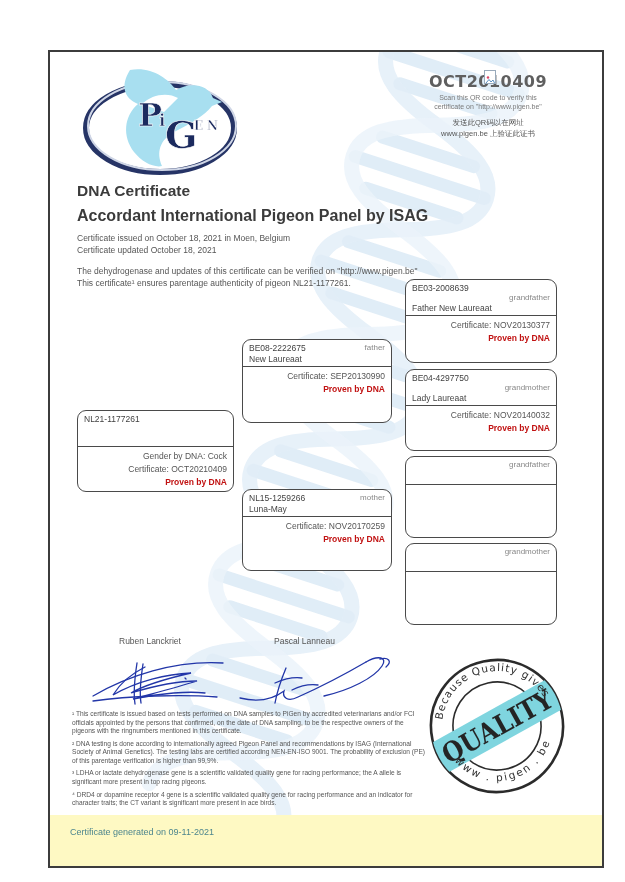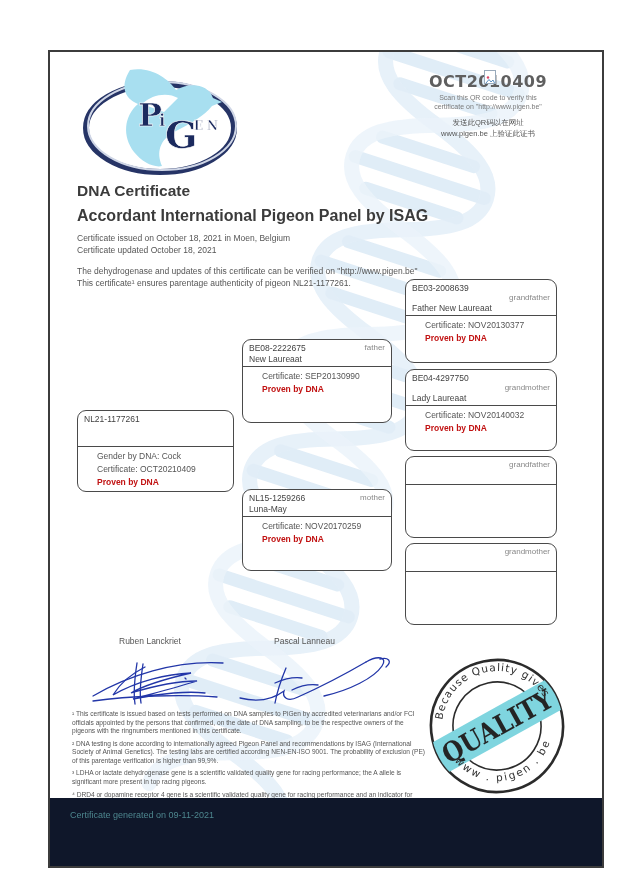--- a/index.html
+++ b/index.html
@@ -19,21 +19,21 @@
   
   .titleblock{position:absolute;left:27px;top:130px;width:380px;}
   .doc-title{font-size:15.5px;font-weight:bold;color:#3b3b3b;font-family:Liberation Sans, sans-serif;}
   .doc-subtitle{font-size:16px;font-weight:bold;color:#3b3b3b;margin-top:7px;}
   .meta{font-size:8.5px;color:#555;line-height:1.45;margin-top:7px;}
   .para{font-size:8.5px;color:#555;line-height:1.45;margin-top:8px;}
 
   
   .pbox{position:absolute;border:1.5px solid #4a4a4a;border-radius:9px;background:#fff;font-size:8.5px;color:#444;overflow:hidden;}
   .pbox-head{padding:3px 6px 2px;}
-  .pbox-body{border-top:1.5px solid #4a4a4a;padding:3px 19px;}
+  .pbox-body{border-top:1.5px solid #4a4a4a;padding:3px 6px;text-align:right;}
   .ring{color:#3f3f3f;}
   .rel{float:right;color:#888;font-size:8px;}
   .rel-block{display:block;text-align:right;color:#888;font-size:8px;float:none;}
   .pname{clear:none;color:#444;margin-top:1px;}
   .bodyline{color:#555;line-height:1.5;}
   .proven{color:#c11212;font-weight:bold;line-height:1.5;}
   .box-subject{left:27px;top:358px;width:155px;height:80px;}
   .box-subject .pbox-head{min-height:30px;}
   .box-father{left:192px;top:287px;width:148px;height:82px;}
   .box-mother{left:192px;top:437px;width:148px;height:80px;}
@@ -53,21 +53,21 @@
   .sig-svg.s2{left:180px;top:596px;}
 
   
   .footnotes{position:absolute;left:22px;top:658px;width:355px;}
   .footnotes p{font-size:6.6px;line-height:1.3;color:#555;margin:0 0 4px 0;}
 
   
   .stamp{position:absolute;left:372px;top:596px;width:150px;height:155px;}
 
   
-  .footer{position:absolute;left:0;right:0;bottom:0;height:68px;background:#0f172a;color:#4d868e;font-size:9px;}
+  .footer{position:absolute;left:0;right:0;bottom:0;height:51px;background:#fef9c3;color:#4d868e;font-size:9px;}
   .footer .gen{position:absolute;left:20px;top:12px;}
   .footer .rightblock{position:absolute;right:14px;top:12px;text-align:right;line-height:1.9;}
 </style>
 </head>
 <body>
 
 <div class="page">
 
   <svg class="helix" viewBox="0 0 552 814" opacity="0.5">
     <g transform="translate(430,-60) rotate(18)">

